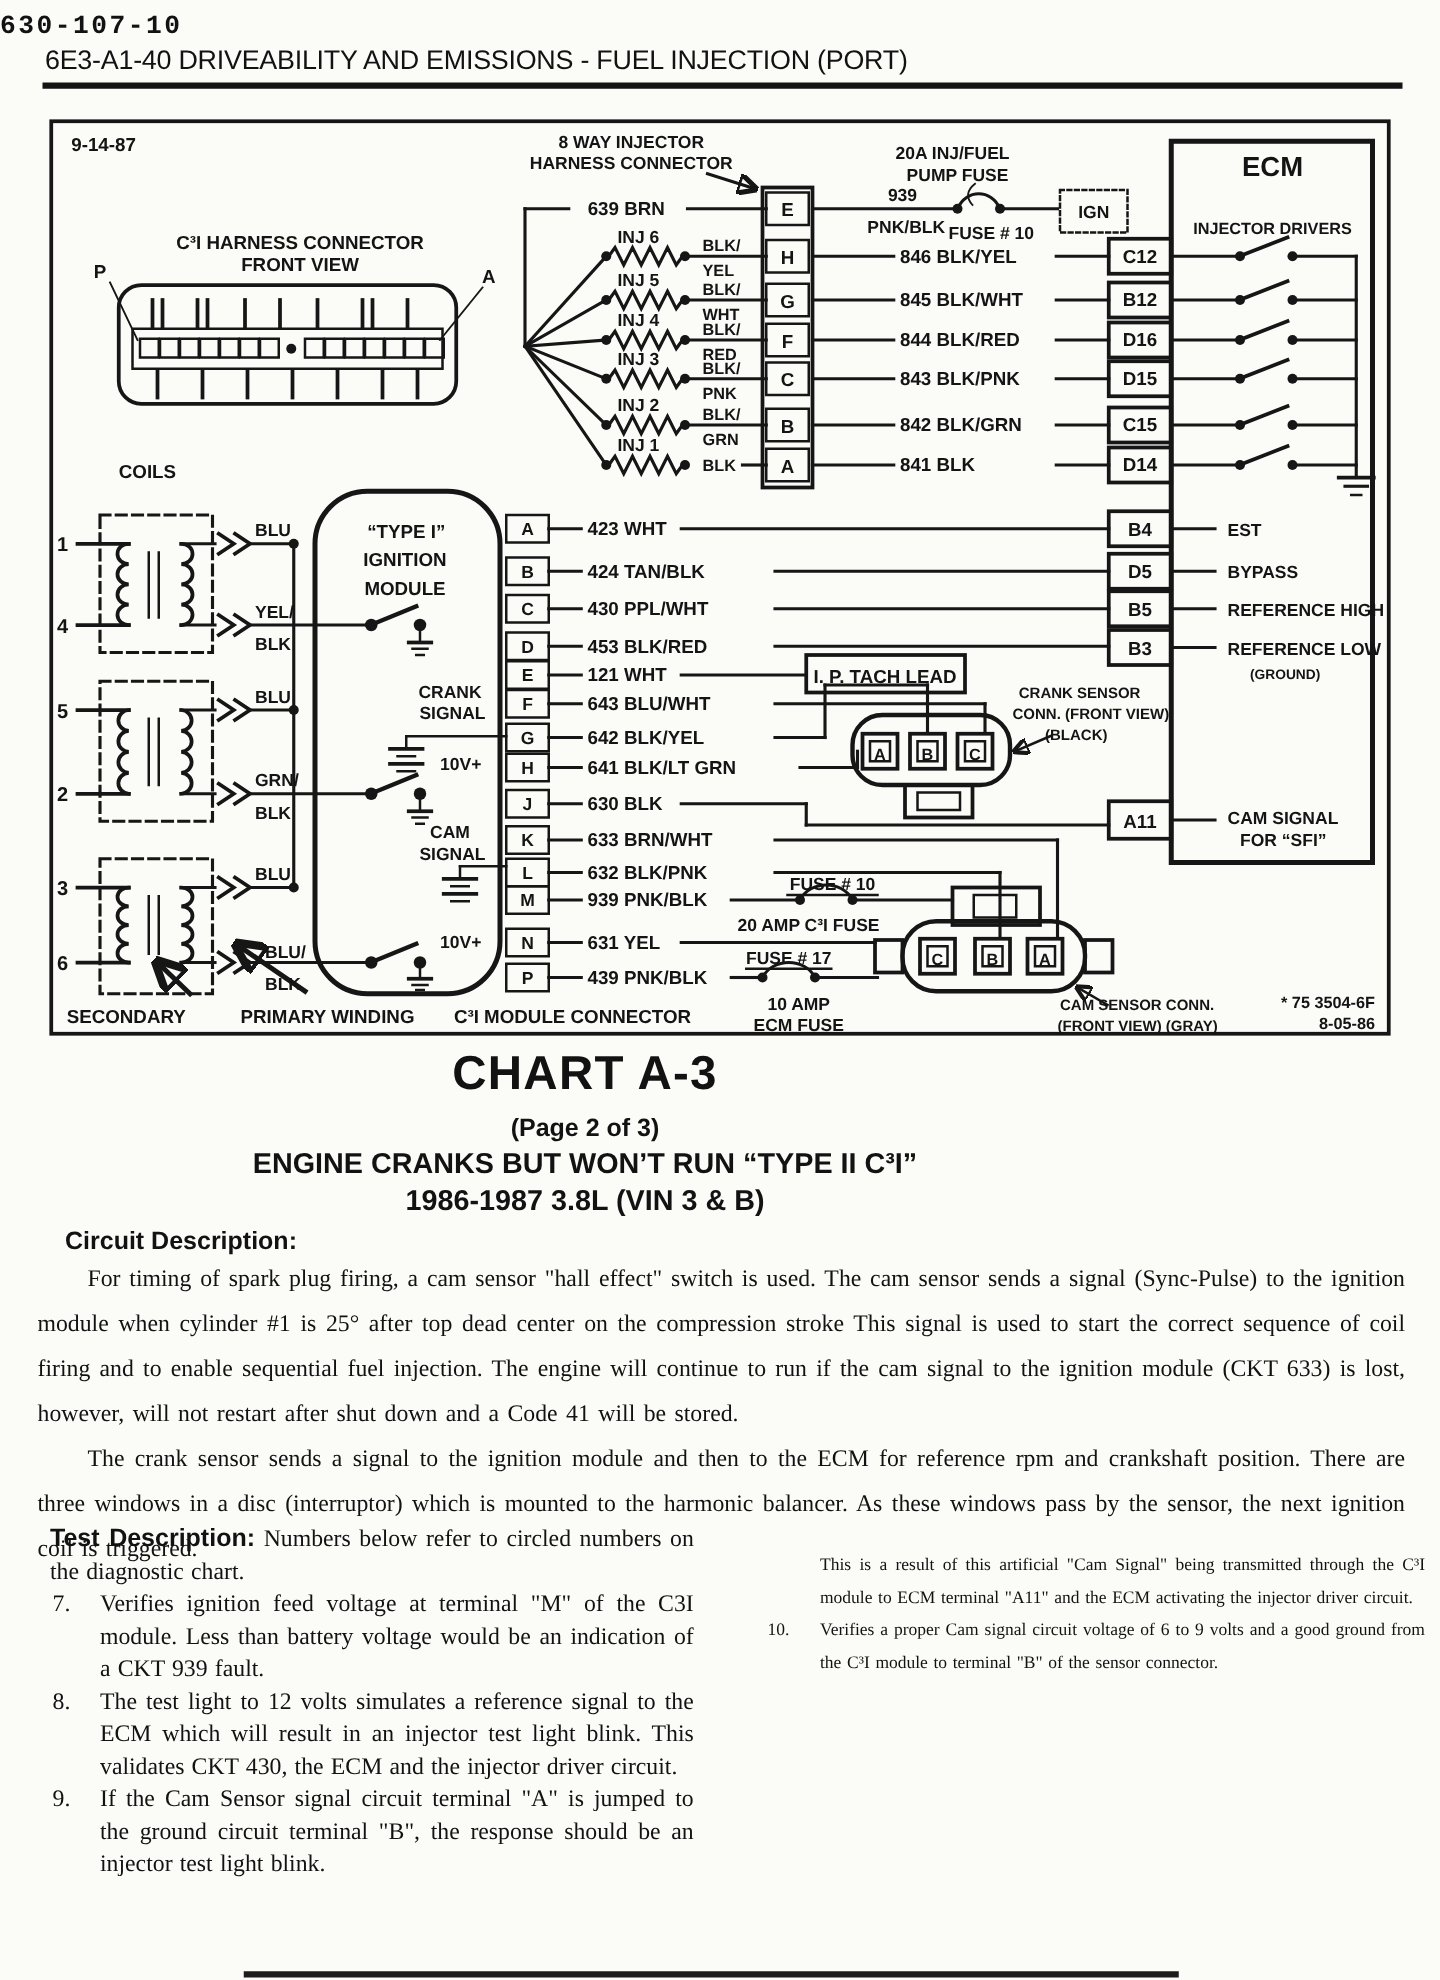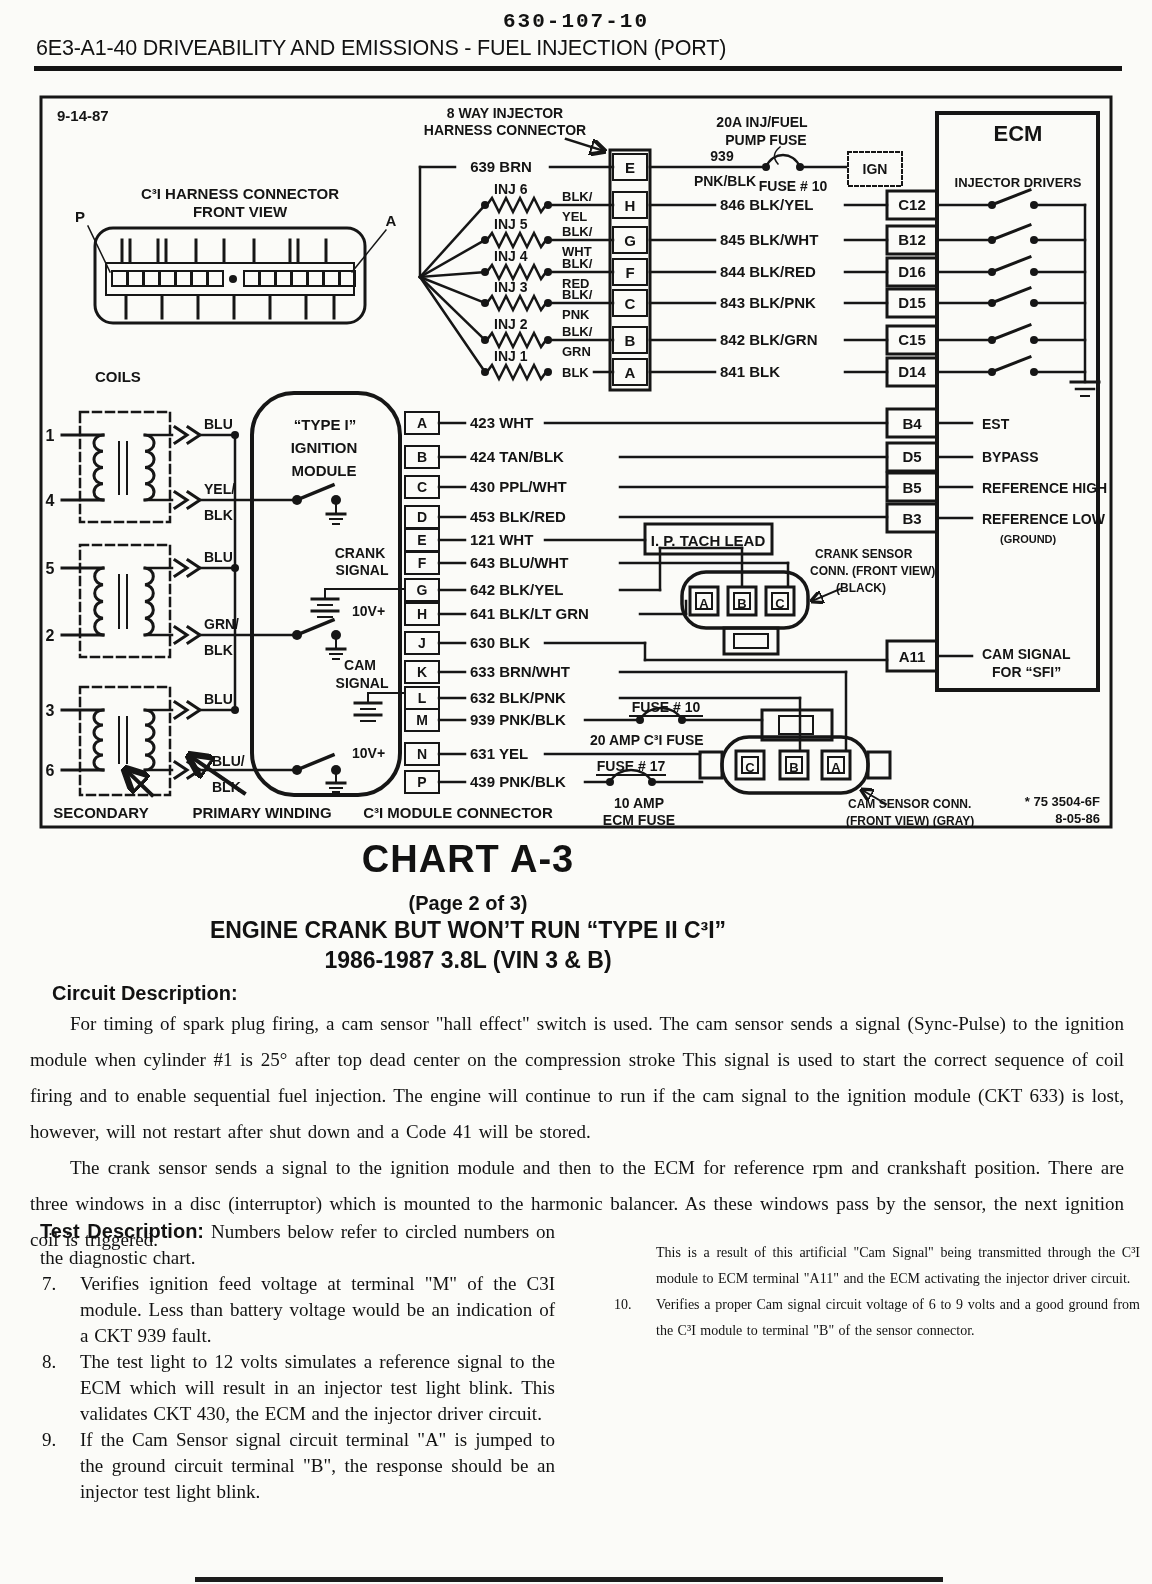--- a/index.html
+++ b/index.html
@@ -1,20 +1,20 @@
 <!DOCTYPE html>
 <html><head>
 <meta charset="utf-8">
 <style>
   html,body{margin:0;padding:0}
   body{width:1152px;height:1584px;position:relative;background:#fbfbf8;color:#121212;
        font-family:"Liberation Serif",serif;overflow:hidden}
   .abs{position:absolute}
   
-  #doc-number{top:10px;left:0;width:1152px;text-align:center;
+  #doc-number{top:10px;left:0;width:1152px;
     font-family:"Liberation Mono",monospace;font-weight:700;font-size:21px;letter-spacing:2px}
   #section-title{top:36px;left:36px;font-family:"Liberation Sans",sans-serif;
     font-weight:400;font-size:21.5px;letter-spacing:-0.2px}
   #header-rule{top:66px;left:34px;width:1088px;height:5px;background:#141414}
   
   svg line,svg path,svg rect,svg circle,svg polyline{stroke:#161616;fill:none;stroke-width:2.5;stroke-linecap:square}
   svg .dot{fill:#161616;stroke:none}
   svg .w15{stroke-width:1.5}.w2{stroke-width:2}.w3{stroke-width:3}.w35{stroke-width:3.5}.w4{stroke-width:4}
   svg .dash{stroke-dasharray:8,5}.dot3{stroke-dasharray:3,3}
   svg text{font-family:"Liberation Sans",sans-serif;font-weight:700;fill:#141414;stroke:none;font-size:14px}
@@ -539,21 +539,21 @@
     <text x="101" y="818" class="mid s15">SECONDARY</text>
     <text x="262" y="818" class="mid s15">PRIMARY WINDING</text>
     <text x="458" y="818" class="mid s15">C³I MODULE CONNECTOR</text>
     <text x="1100" y="806" class="end s13">* 75 3504-6F</text>
     <text x="1100" y="823" class="end s13">8-05-86</text>
   </g>
 </svg>
 
 <div class="abs cen" id="chart-title">CHART A-3</div>
 <div class="abs cen" id="page-note">(Page 2 of 3)</div>
-<div class="abs cen" id="subtitle">ENGINE CRANK BUT WON’T RUN “TYPE II C³I”</div>
+<div class="abs cen" id="subtitle">ENGINE CRANKS BUT WON’T RUN “TYPE II C³I”</div>
 <div class="abs cen" id="engine-line">1986-1987  3.8L  (VIN 3 &amp; B)</div>
 
 <div class="abs" id="circuit-heading">Circuit Description:</div>
 <div class="abs" id="circuit-body">
   <p>For timing of spark plug firing, a cam sensor "hall effect" switch is used.  The cam sensor sends a signal (Sync-Pulse) to the ignition module when cylinder #1 is 25° after top dead center on the compression stroke This signal is used to start the correct sequence of coil firing and to enable sequential fuel injection.  The engine will continue to run if the cam signal to the ignition module (CKT 633) is lost, however, will not restart after shut down and a Code 41 will be stored.</p>
   <p>The crank sensor sends a signal to the ignition module and then to the ECM for reference rpm and crankshaft position.  There are three windows in a disc (interruptor) which is mounted to the harmonic balancer.  As these windows pass by the sensor, the next ignition coil is triggered.</p>
 </div>
 
 <div class="abs" id="test-left">
   <p style="margin:0">

